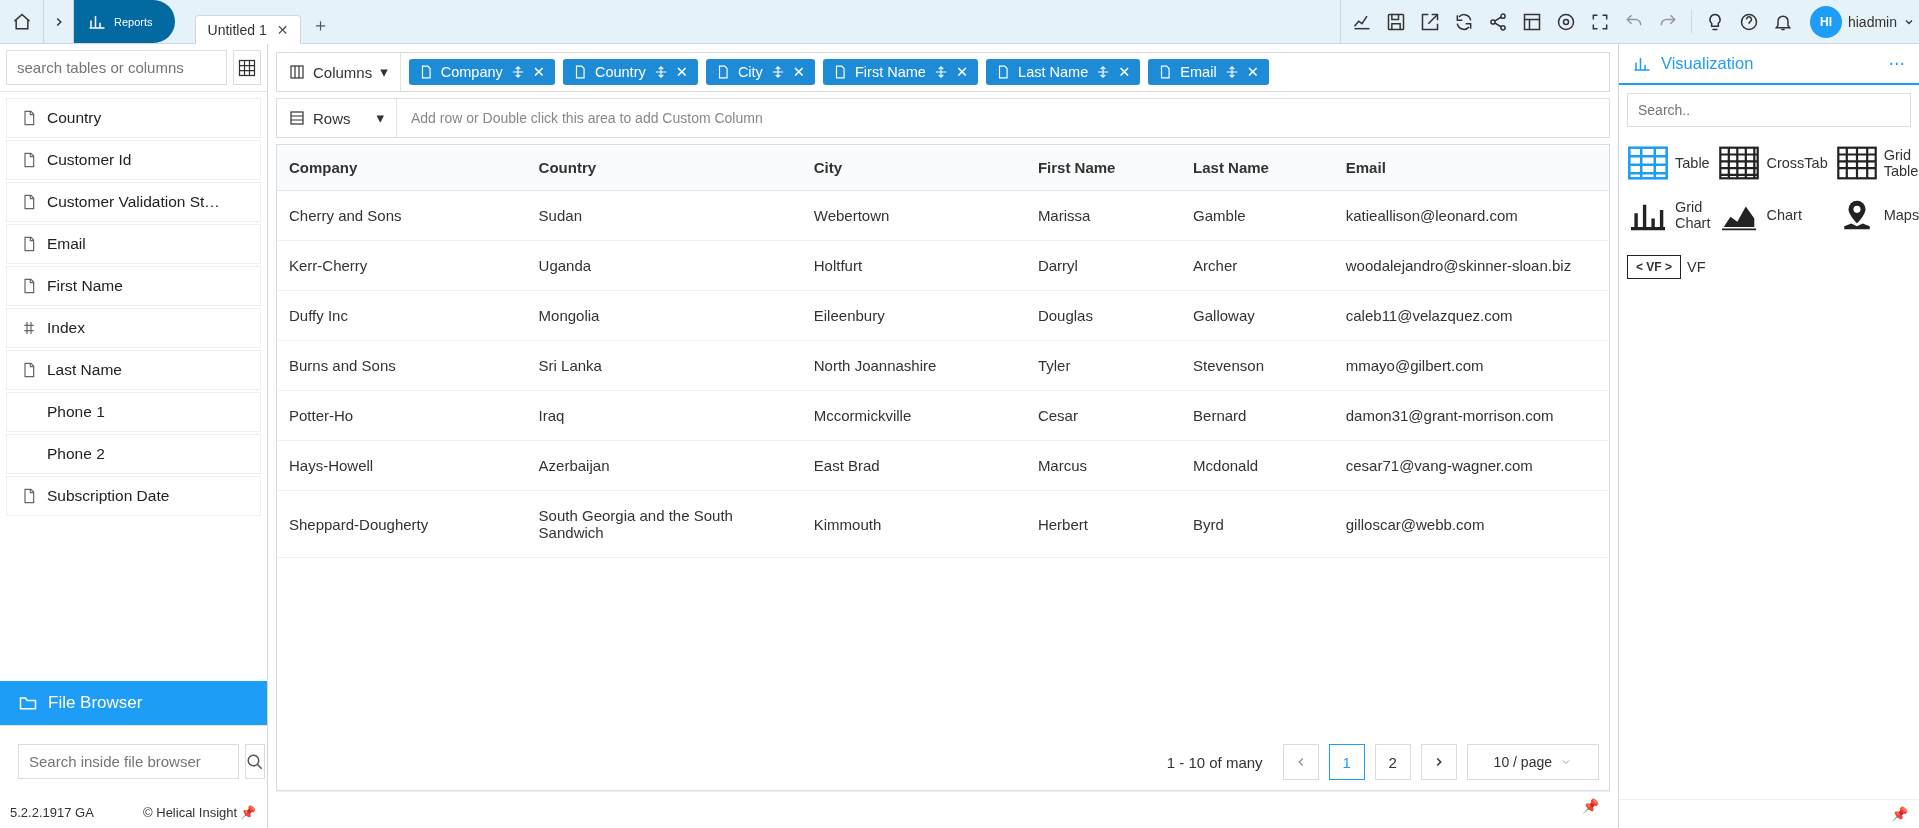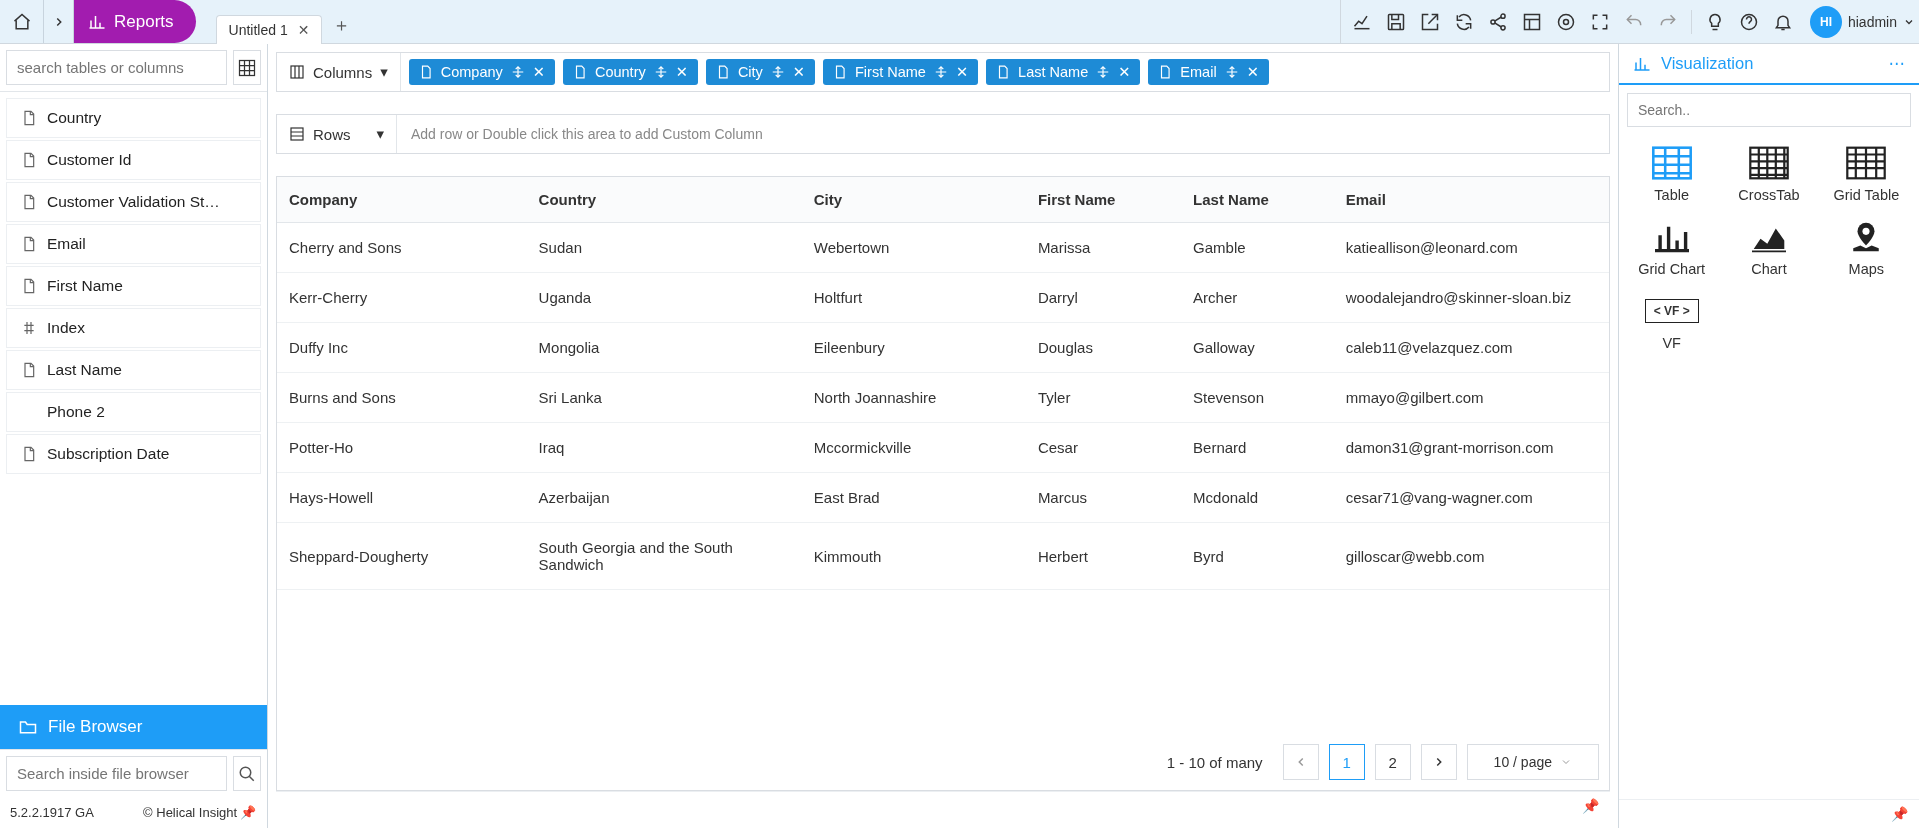--- a/index.html
+++ b/index.html
@@ -4,21 +4,21 @@
 <style>
 * { box-sizing: border-box; margin: 0; padding: 0; }
 body { font-family: "Segoe UI", Arial, sans-serif; font-size: 14px; color: #333; background: #fff; overflow: hidden; }
 .app { display: flex; flex-direction: column; height: 828px; width: 1919px; }
 
 
 .topbar { display: flex; align-items: center; height: 44px; background: #e6f2fa; border-bottom: 1px solid #d0d8df; }
 .topbar-left { display: flex; align-items: center; height: 100%; }
 .home-btn { width: 44px; height: 100%; display: flex; align-items: center; justify-content: center; border-right: 1px solid #c8d4de; cursor: pointer; }
 .chev-btn { width: 30px; height: 100%; display: flex; align-items: center; justify-content: center; border-right: 1px solid #c8d4de; cursor: pointer; }
-.reports-pill { background: #a21caf; color: #fff; display: flex; align-items: center; height: 100%; padding: 0 22px 0 14px; border-top-right-radius: 22px; border-bottom-right-radius: 22px; font-size: 17px; gap: 8px; }
+.reports-pill { background: #0369a1; color: #fff; display: flex; align-items: center; height: 100%; padding: 0 22px 0 14px; border-top-right-radius: 22px; border-bottom-right-radius: 22px; font-size: 11px; gap: 8px; }
 .topbar-middle { flex: 1; display: flex; align-items: flex-end; height: 100%; padding-left: 20px; }
 .tab { display: flex; align-items: center; gap: 10px; padding: 6px 12px; background: #fff; border: 1px solid #d0d8df; border-bottom: none; border-top-left-radius: 4px; border-top-right-radius: 4px; margin-bottom: -1px; font-size: 14px; }
 .tab .close-x { cursor: pointer; color: #555; font-size: 14px; }
 .new-tab { padding: 6px 10px; cursor: pointer; color: #555; font-size: 18px; }
 .topbar-right { display: flex; align-items: center; height: 100%; padding: 0 4px; border-left: 1px solid #d0d8df; }
 .tb-icon { width: 34px; height: 34px; display: flex; align-items: center; justify-content: center; cursor: pointer; color: #444; }
 .tb-sep { width: 1px; height: 24px; background: #d0d8df; margin: 0 6px; }
 .user-chip { display: flex; align-items: center; gap: 6px; margin-left: 10px; cursor: pointer; }
 .avatar { width: 32px; height: 32px; border-radius: 50%; background: #1e9df7; color: #fff; display: flex; align-items: center; justify-content: center; font-size: 12px; font-weight: 600; }
 
@@ -27,28 +27,28 @@
 
 
 .sidebar { width: 268px; display: flex; flex-direction: column; border-right: 1px solid #d0d8df; }
 .sb-search-row { display: flex; border-bottom: 1px solid #e2e6ea; padding: 6px; gap: 6px; }
 .sb-search { flex: 1; border: 1px solid #d9dde2; padding: 8px 10px; font-size: 15px; color: #999; outline: none; background:#fff; }
 .sb-grid-btn { width: 40px; border: 1px solid #d9dde2; display: flex; align-items: center; justify-content: center; cursor: pointer; }
 .field-list { flex: 1; overflow-y: auto; padding: 4px 0; }
 .field-item { display: flex; align-items: center; gap: 10px; padding: 10px 14px; border: 1px solid #eceff2; margin: 2px 6px; cursor: pointer; font-size: 15.5px; color: #222; white-space: nowrap; overflow: hidden; text-overflow: ellipsis; }
 .field-item svg { flex-shrink: 0; }
 .file-browser { background: #1e9df7; color: #fff; display: flex; align-items: center; gap: 10px; padding: 12px 18px; font-size: 17px; cursor: pointer; }
-.fb-search-row { display: flex; padding: 6px; gap: 6px; border-top: 1px solid #e2e6ea; }
+.fb-search-row { display: flex; padding: 18px; gap: 6px; border-top: 1px solid #e2e6ea; }
 .fb-search { flex: 1; border: 1px solid #d9dde2; padding: 8px 10px; font-size: 15px; outline: none; }
 .fb-search-btn { width: 40px; border: 1px solid #d9dde2; display: flex; align-items: center; justify-content: center; cursor: pointer; }
 .sb-footer { display: flex; justify-content: space-between; align-items: center; padding: 8px 10px; font-size: 13px; color: #333; }
 
 
 .center { flex: 1; display: flex; flex-direction: column; min-width: 0; padding: 8px; border-right: 1px solid #d0d8df; }
-.shelf { display: flex; align-items: center; border: 1px solid #d9dde2; margin-bottom: 22px; min-height: 40px; }
+.shelf { display: flex; align-items: center; border: 1px solid #d9dde2; margin-bottom: 6px; min-height: 40px; }
 .shelf-label { display: flex; align-items: center; gap: 8px; padding: 0 12px; min-width: 120px; border-right: 1px solid #e2e6ea; height: 100%; font-size: 15px; }
 .shelf-caret { margin-left: auto; cursor: pointer; }
 .shelf-content { flex: 1; display: flex; align-items: center; gap: 8px; padding: 4px 8px; flex-wrap: wrap; }
 .chip { background: #1e8bd6; color: #fff; display: flex; align-items: center; gap: 8px; padding: 5px 10px; border-radius: 3px; font-size: 14.5px; }
 .chip .chip-x { cursor: pointer; }
 .shelf-placeholder { color: #888; font-size: 14px; padding: 0 6px; }
 
 .table-wrap { flex: 1; border: 1px solid #d9dde2; display: flex; flex-direction: column; min-height: 0; }
 .tbl { width: 100%; border-collapse: collapse; }
 .tbl th { text-align: left; padding: 14px 12px; font-weight: 600; font-size: 15px; border-bottom: 1px solid #e2e6ea; background: #fafbfc; }
@@ -59,21 +59,21 @@
 .page-info { font-size: 15px; color: #333; margin-right: 10px; }
 .page-btn { border: 1px solid #d9dde2; min-width: 36px; height: 36px; display: flex; align-items: center; justify-content: center; cursor: pointer; font-size: 15px; background:#fff; }
 .page-btn.active { border-color: #1e9df7; color: #1e9df7; }
 .page-select { border: 1px solid #d9dde2; padding: 0 26px; height: 36px; display: flex; align-items: center; gap: 8px; cursor: pointer; }
 
 
 .rightpanel { width: 300px; display: flex; flex-direction: column; }
 .rp-header { display: flex; align-items: center; justify-content: space-between; padding: 10px 14px; border-bottom: 2px solid #1e9df7; color: #1e9df7; font-size: 16.5px; }
 .rp-search { border: 1px solid #d9dde2; margin: 8px; padding: 8px 10px; font-size: 14px; outline: none; }
 .viz-grid { display: grid; grid-template-columns: repeat(3, 1fr); gap: 16px 8px; padding: 10px 8px; }
-.viz-item { display: flex; flex-direction: column; align-items: center; gap: 6px; cursor: pointer; font-size: 14.5px; color: #333; }
+.viz-item { display: flex; flex-direction: row; align-items: center; gap: 6px; cursor: pointer; font-size: 14.5px; color: #333; }
 .viz-icon { height: 36px; display: flex; align-items: center; justify-content: center; }
 .viz-item.active .viz-icon { color: #1e9df7; }
 
 .pin-bar { margin-top: auto; display: flex; justify-content: flex-end; padding: 6px 10px; border-top: 1px solid #eceff2; }
 
 svg { display: block; }
 </style>
 </head>
 <body>
 
@@ -250,20 +250,24 @@
               <path d="M5 8h14M5 16h14M9 3v18M15 3v18"></path>
             </svg>
             <span>Index</span>
           </div>
           <div class="field-item">
             <svg width="16" height="16" viewBox="0 0 24 24" fill="none" stroke="#666" stroke-width="1.8">
               <path d="M6 2h9l4 4v16H6z"></path>
               <path d="M14 2v5h5"></path>
             </svg>
             <span>Last Name</span>
+          </div>
+          <div class="field-item">
+            <span style="width:16px"></span>
+            <span>Phone 1</span>
           </div>
           <div class="field-item">
             <span style="width:16px"></span>
             <span>Phone 2</span>
           </div>
           <div class="field-item">
             <svg width="16" height="16" viewBox="0 0 24 24" fill="none" stroke="#666" stroke-width="1.8">
               <path d="M6 2h9l4 4v16H6z"></path>
               <path d="M14 2v5h5"></path>
             </svg>

